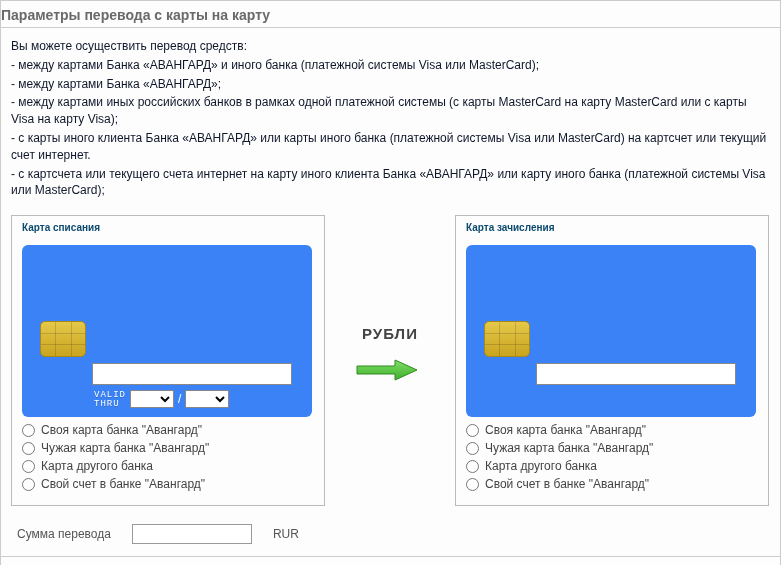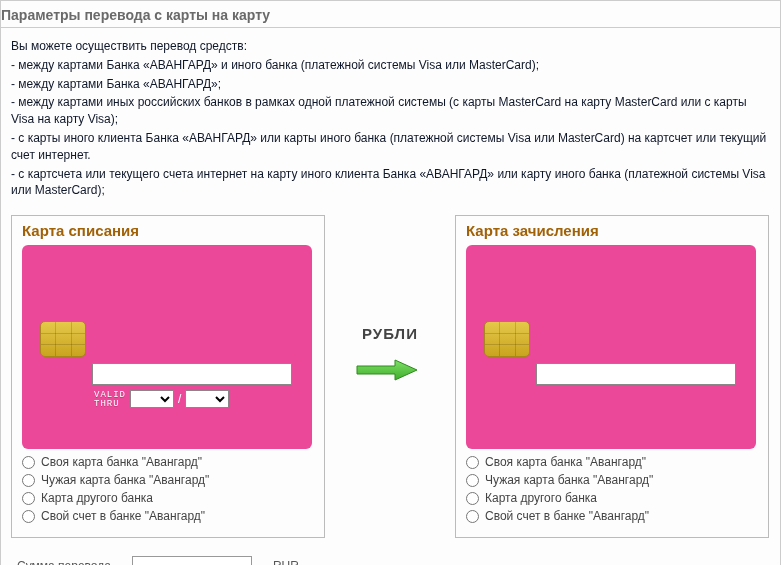--- a/index.html
+++ b/index.html
@@ -33,30 +33,30 @@
     align-items: flex-start;
     padding: 4px 10px 10px;
     gap: 0;
   }
   .card-block {
     border: 1px solid #bbb;
     width: 314px;
     padding: 6px 10px 12px;
   }
   .card-block-title {
-    font-size: 15px;
+    font-size: 10px;
     font-weight: bold;
-    color: #a16207;
-    margin-bottom: 6px;
+    color: #0c4a6e;
+    margin-bottom: 12px;
   }
   .card-visual {
-    background: #ec4899;
+    background: #3b82f6;
     border-radius: 6px;
     width: 290px;
-    height: 204px;
+    height: 172px;
     position: relative;
     margin-bottom: 1px;
   }
   .chip {
     position: absolute;
     top: 76px;
     left: 18px;
     width: 46px;
     height: 36px;
     background: linear-gradient(180deg,#e5c84a,#c9a41f);

